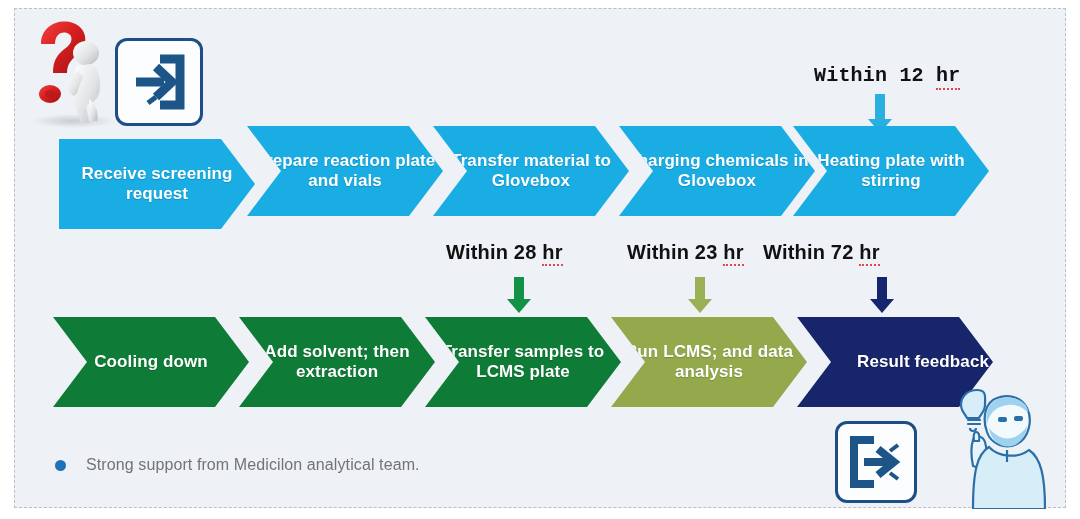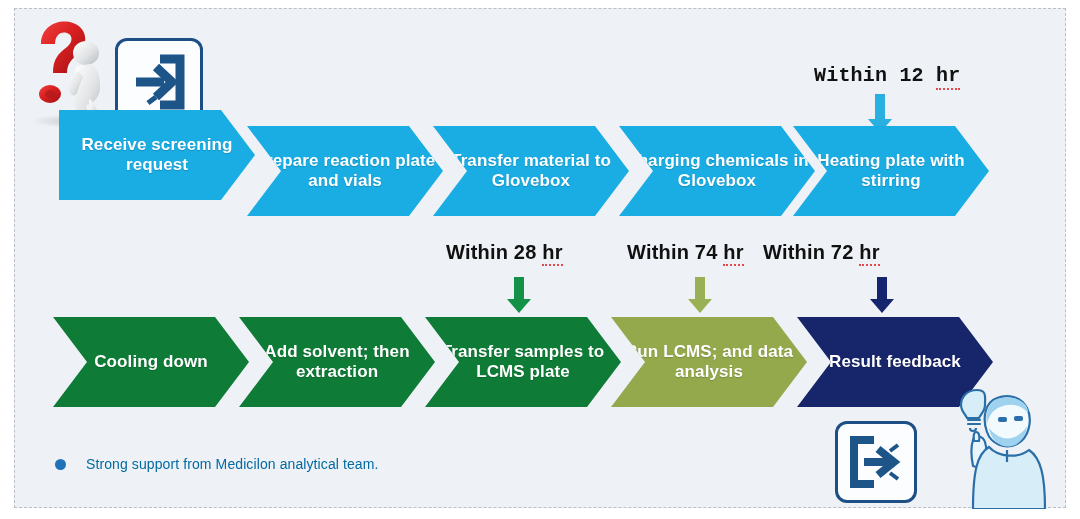--- a/index.html
+++ b/index.html
@@ -110,22 +110,22 @@
     align-items: center;
     gap: 20px;
   }
   #note .dot {
     width: 11px; height: 11px;
     border-radius: 50%;
     background: #1f72b8;
     flex: 0 0 auto;
   }
   #note .ntxt {
-    color: #0369a1;
-    font-size: 14px;
+    color: #737373;
+    font-size: 16px;
     letter-spacing: .1px;
   }
 
   
   .tile {
     position: absolute;
     background: #fcfdff;
     border: 3px solid #1d4f86;
     border-radius: 12px;
     box-sizing: border-box;
@@ -183,21 +183,21 @@
   </div>
 
   <div class="timelabel" style="left:799px; top:55px;font-family:Liberation Mono, monospace;">
     <span>Within 12 </span><span class="sq">hr</span>
   </div>
   <div class="arrow a-blue" style="left:853px; top:85px;">
     <div class="shaft" style="height:25px;"></div>
     <div class="head"></div>
   </div>
 
-  <div class="chev flat c-blue" style="left:44px; top:101px; width:196px;">
+  <div class="chev flat c-blue" style="left:44px; top:130px; width:196px;">
     <span class="txt">Receive screening request</span>
   </div>
   <div class="chev notch c-blue" style="left:232px; top:117px; width:196px;">
     <span class="txt">Prepare reaction plate and vials</span>
   </div>
   <div class="chev notch c-blue" style="left:418px; top:117px; width:196px;">
     <span class="txt">Transfer material to Glovebox</span>
   </div>
   <div class="chev notch c-blue" style="left:604px; top:117px; width:196px;">
     <span class="txt">Charging chemicals in Glovebox</span>
@@ -208,21 +208,21 @@
 
   <div class="timelabel" style="left:431px; top:232px;">
     <span>Within 28 </span><span class="sq">hr</span>
   </div>
   <div class="arrow a-green" style="left:492px; top:268px;">
     <div class="shaft" style="height:22px;"></div>
     <div class="head"></div>
   </div>
 
   <div class="timelabel" style="left:612px; top:232px;">
-    <span>Within 74 </span><span class="sq">hr</span>
+    <span>Within 23 </span><span class="sq">hr</span>
   </div>
   <div class="arrow a-olive" style="left:673px; top:268px;">
     <div class="shaft" style="height:22px;"></div>
     <div class="head"></div>
   </div>
 
   <div class="timelabel" style="left:748px; top:232px;">
     <span>Within 72 </span><span class="sq">hr</span>
   </div>
   <div class="arrow a-navy" style="left:855px; top:268px;">
@@ -235,21 +235,21 @@
   </div>
   <div class="chev notch c-green" style="left:38px; top:308px; width:196px;">
     <span class="txt">Cooling down</span>
   </div>
   <div class="chev notch c-green" style="left:410px; top:308px; width:196px;">
     <span class="txt">Transfer samples to LCMS plate</span>
   </div>
   <div class="chev notch c-olive" style="left:596px; top:308px; width:196px;">
     <span class="txt">Run LCMS; and data analysis</span>
   </div>
-  <div class="chev notch c-navy" style="left:782px; top:308px; width:196px;">
+  <div class="chev notch c-navy" style="left:782px; top:308px; width:196px;justify-content:flex-end;">
     <span class="txt">Result feedback</span>
   </div>
 
   <div id="note">
     <span class="dot"></span>
     <span class="ntxt">Strong support from Medicilon analytical team.</span>
   </div>
 
   <div class="tile" style="left:820px; top:412px; width:82px; height:82px;">
     <svg width="76" height="76" viewBox="0 0 76 76" style="display:block;margin:0 auto;">

